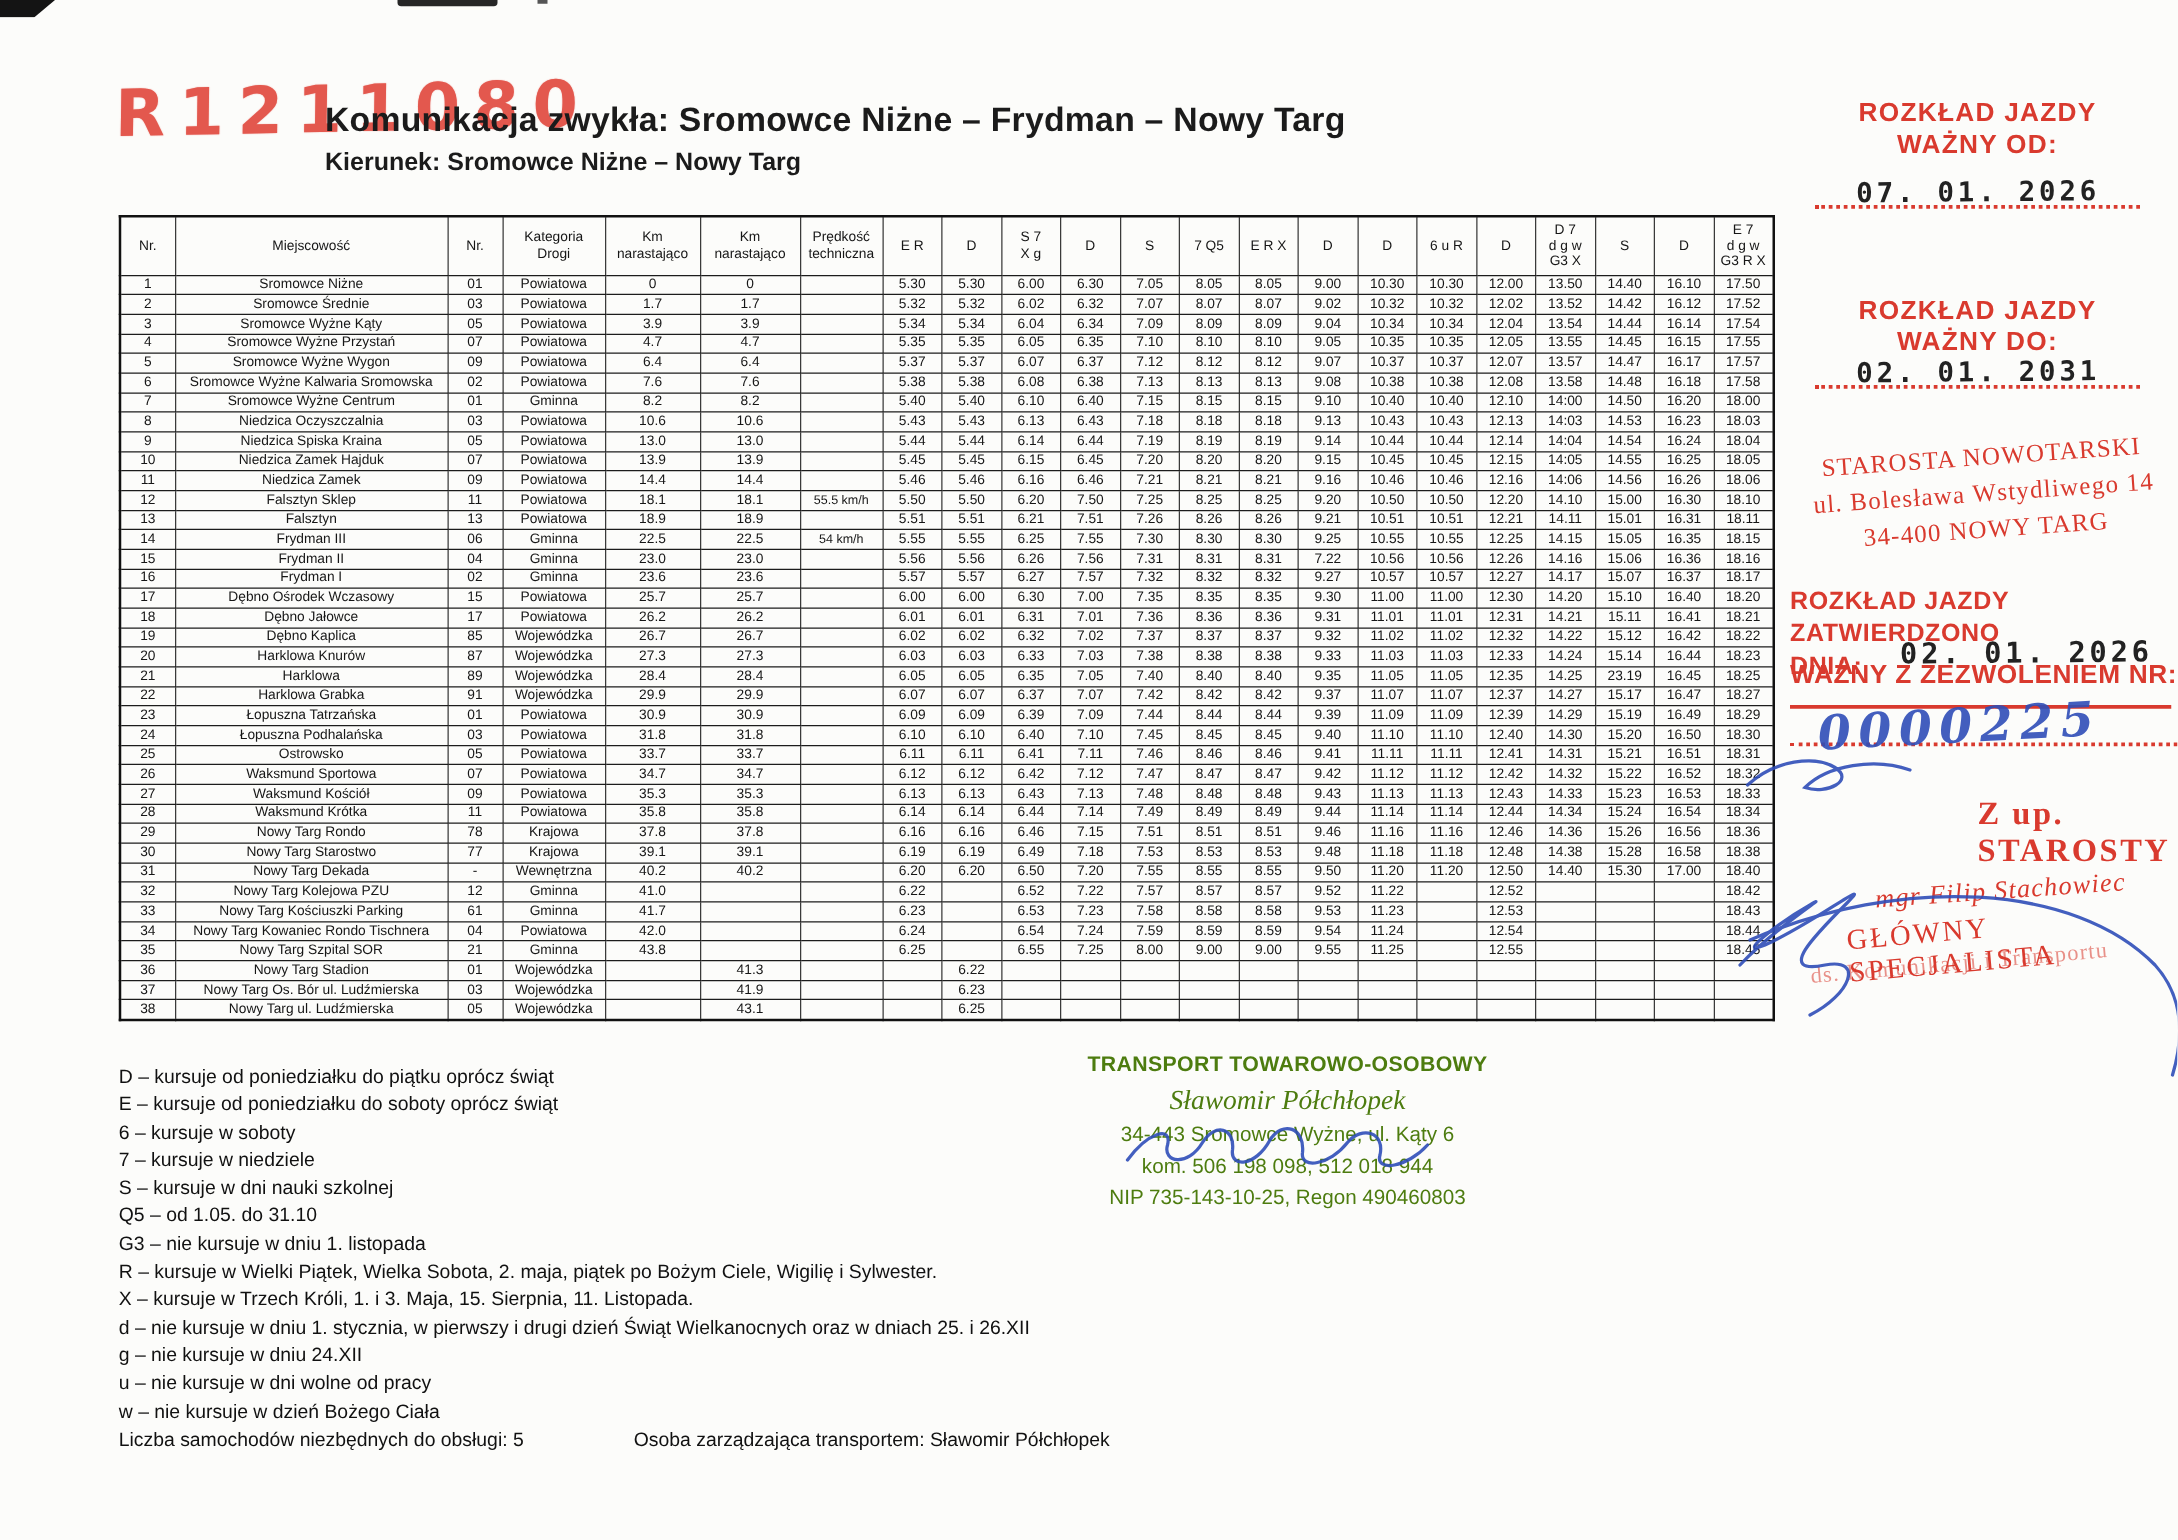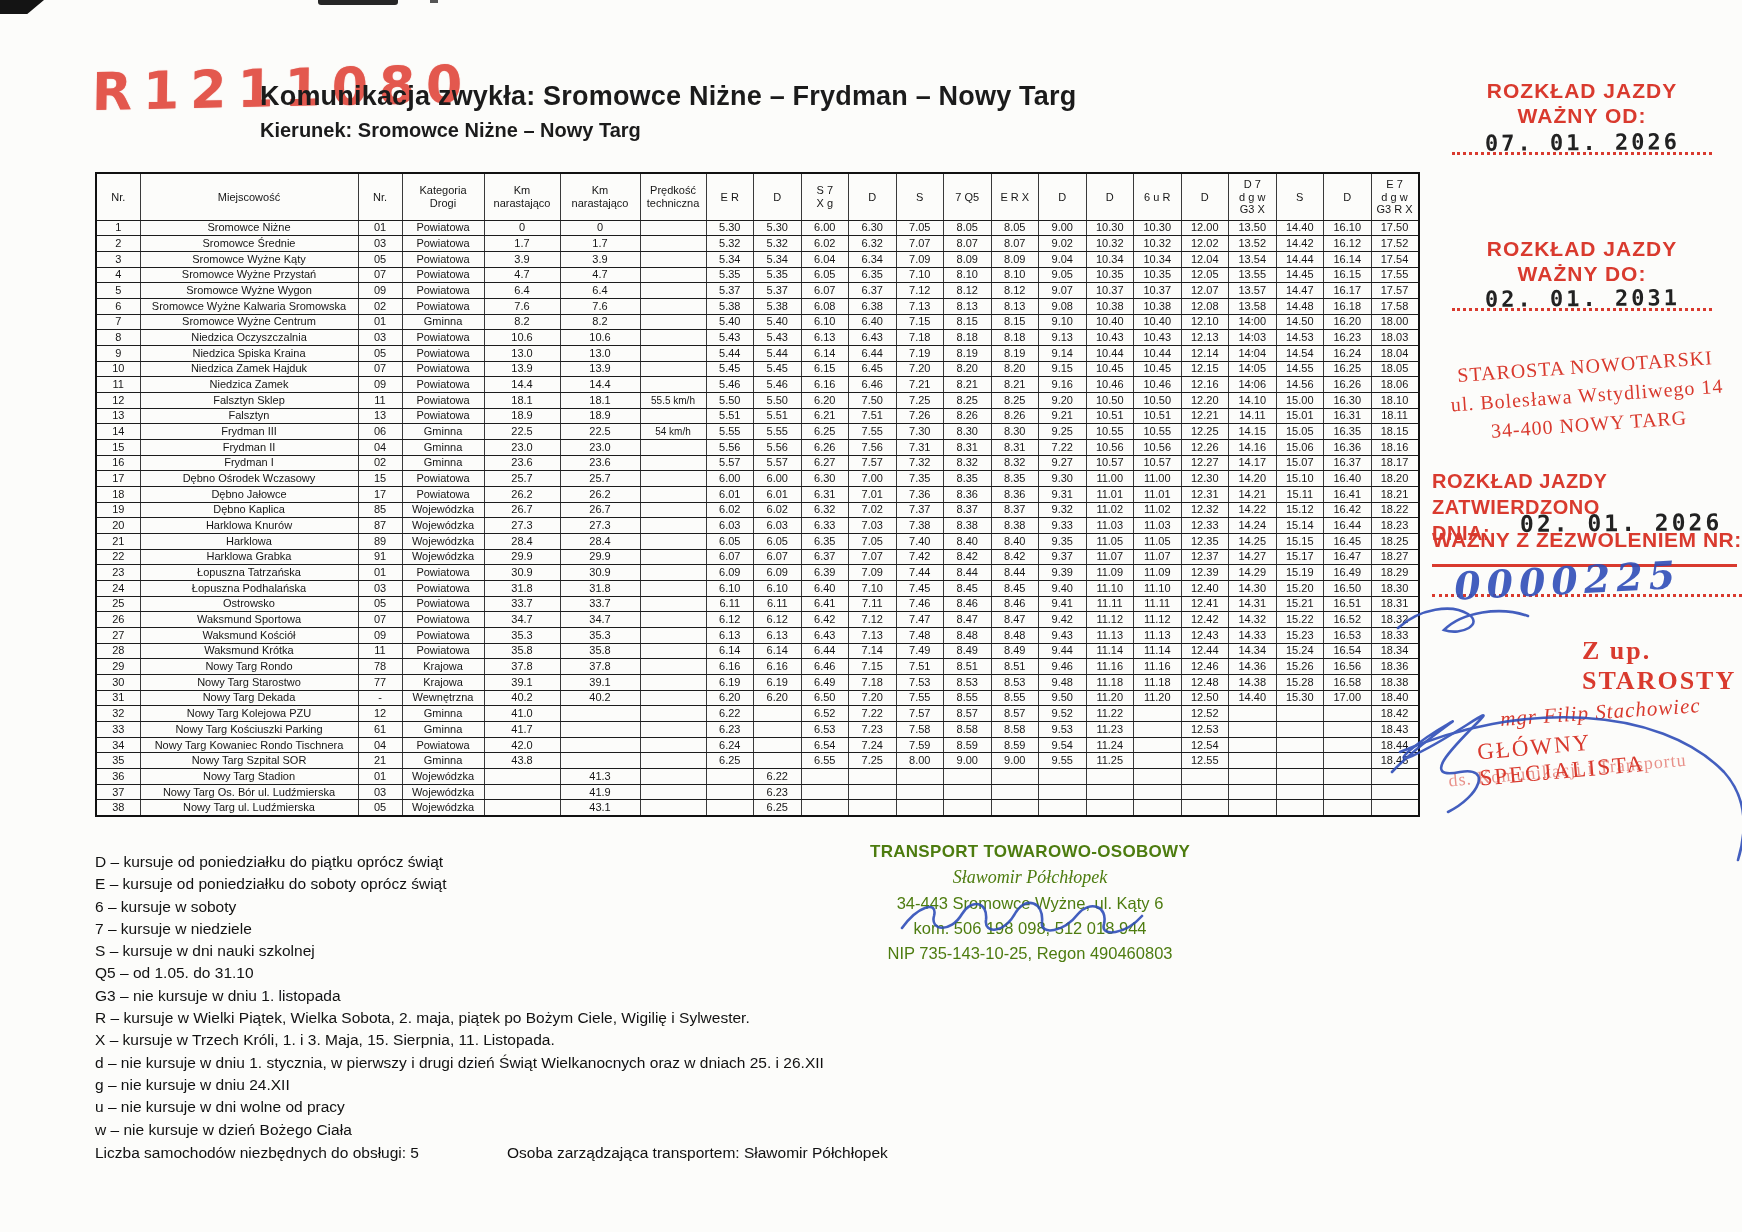--- a/index.html
+++ b/index.html
@@ -59,21 +59,21 @@
 
   
   #legend{position:absolute;left:95px;top:851px;font-size:15.5px;line-height:22.3px;color:#111;}
   #legend .footer-line{display:flex;gap:88px;margin-top:1px;}
 
   
   .stamp{position:absolute;color:var(--stamp-red);}
   .stamp-sans{font-family:"Liberation Sans",sans-serif;font-weight:bold;}
   .stamp-serif{font-family:"Liberation Serif","DejaVu Serif",serif;}
   #stamp-valid-from{left:1452px;top:78px;width:260px;text-align:center;font-size:21px;line-height:25px;letter-spacing:1px;}
-  #stamp-valid-from .date-row{margin-top:2px;}
+  #stamp-valid-from .date-row{margin-top:14px;}
   #stamp-valid-to{left:1452px;top:236px;width:260px;text-align:center;font-size:21px;line-height:25px;letter-spacing:1px;}
   .stamp-date{
     color:#222;font-family:"DejaVu Sans Mono",monospace;font-weight:bold;
     font-size:22px;letter-spacing:3px;display:inline-block;transform:rotate(-.5deg);
   }
   .dotted-line{border-bottom:3.5px dotted var(--stamp-red);height:4px;margin-top:-4px;}
   #stamp-starosta{
     left:1422px;top:352px;width:330px;text-align:center;
     font-size:20px;line-height:29px;transform:rotate(-4deg);letter-spacing:1px;
   }
@@ -89,21 +89,21 @@
   }
   #stamp-permit .dotted-line{margin-top:-8px;width:310px;border-bottom-width:3px;}
   #stamp-deputy-title{left:1568px;top:636px;font-size:26px;letter-spacing:2px;font-weight:bold;margin-left:14px;}
   #stamp-mgr{left:1500px;top:700px;font-size:21px;font-style:italic;transform:rotate(-4deg);letter-spacing:1px;}
   #stamp-specialist{left:1478px;top:728px;font-size:23px;letter-spacing:2px;transform:rotate(-5deg);}
   #stamp-ds{left:1448px;top:760px;font-size:18px;letter-spacing:1px;transform:rotate(-5deg);opacity:.55;}
 
   
   #company{position:absolute;left:860px;top:842px;width:340px;text-align:center;color:#4d7c0f;}
   #company .l1{font-weight:bold;font-size:17px;letter-spacing:.3px;}
-  #company .l2{font-family:"Liberation Serif",serif;font-style:italic;font-size:18px;margin-top:5px;}
+  #company .l2{font-family:"Liberation Serif",serif;font-style:italic;font-size:22px;margin-top:5px;}
   #company .l3,#company .l4,#company .l5{font-size:16.5px;margin-top:6px;}
 
   
   #pen-overlay{position:absolute;left:0;top:0;width:1742px;height:1232px;pointer-events:none;}
 </style>
 </head>
 <body>
 
 <div class="artifact" id="art-corner"></div>
 <div class="artifact" id="art-topline"></div>
@@ -670,21 +670,21 @@
         <td class="c9">6.35</td>
         <td class="c10">7.05</td>
         <td class="c11">7.40</td>
         <td class="c12">8.40</td>
         <td class="c13">8.40</td>
         <td class="c14">9.35</td>
         <td class="c15">11.05</td>
         <td class="c16">11.05</td>
         <td class="c17">12.35</td>
         <td class="c18">14.25</td>
-        <td class="c19">15.15</td>
+        <td class="c19">23.19</td>
         <td class="c20">16.45</td>
         <td class="c21">18.25</td>
       </tr>
       <tr>
         <td class="c0">22</td>
         <td class="c1">Harklowa Grabka</td>
         <td class="c2">91</td>
         <td class="c3">Wojewódzka</td>
         <td class="c4">29.9</td>
         <td class="c5">29.9</td>

